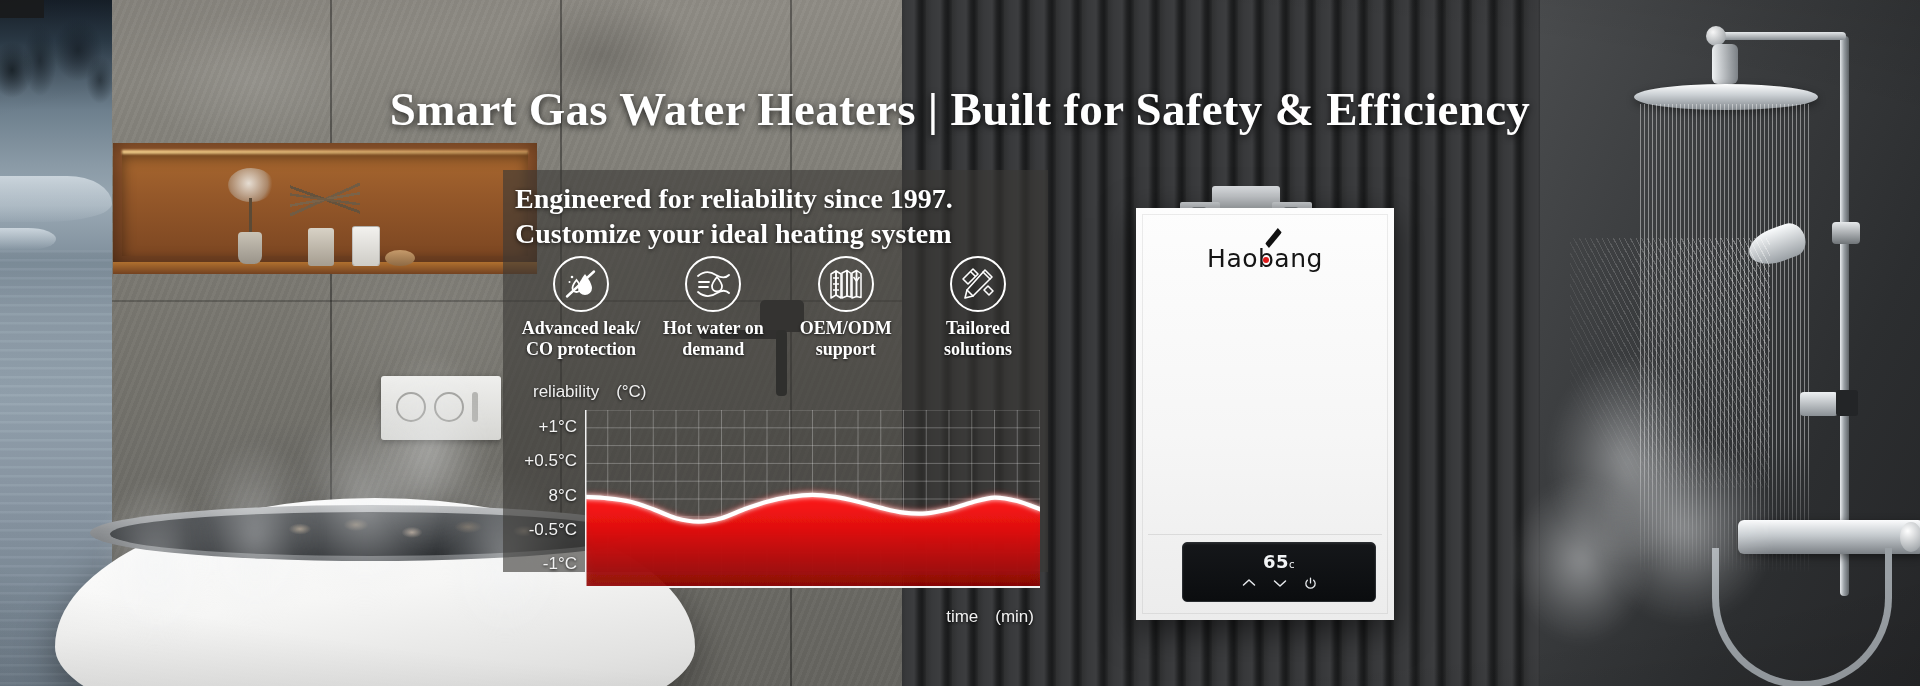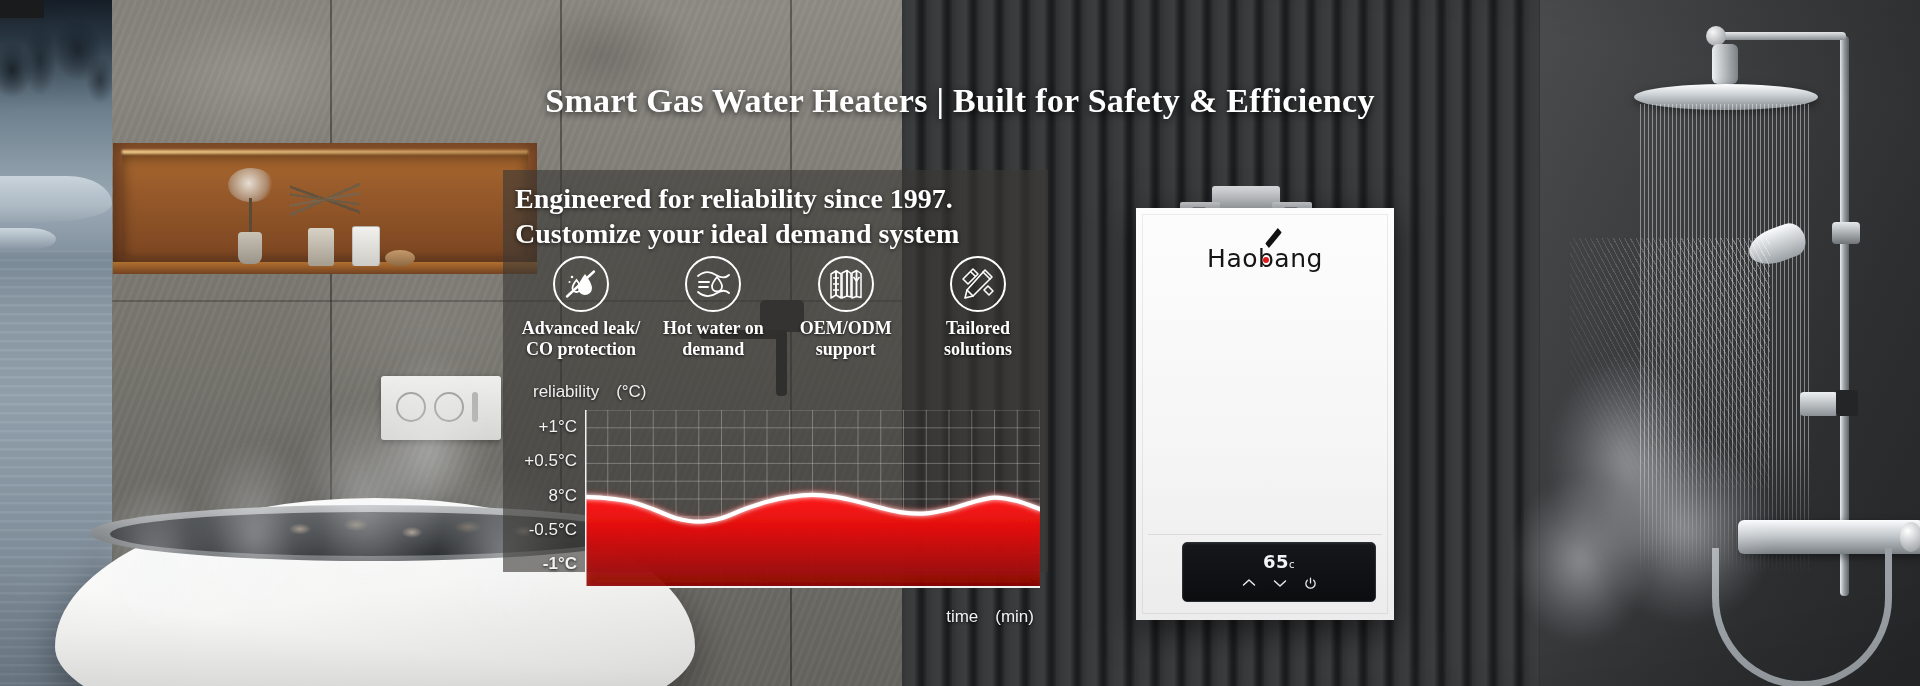--- a/index.html
+++ b/index.html
@@ -295,21 +295,21 @@
     position: absolute; left: 0; right: 0; top: 34px;
     display: flex; justify-content: center; gap: 17px;
   }
   .heater-btns svg { display: block; }
 
   
   .headline {
     position: absolute; left: 0; right: 0; top: 82px;
     text-align: center;
     font-family: "Liberation Serif", "DejaVu Serif", serif;
-    font-weight: 700; font-size: 34px; color: #ffffff;
+    font-weight: 700; font-size: 47px; color: #ffffff;
     letter-spacing: .3px;
     text-shadow: 0 2px 7px rgba(0,0,0,.75);
     white-space: nowrap;
   }
 
   
   .panel {
     position: absolute; left: 503px; top: 170px; width: 545px; height: 402px;
     background: rgba(58,56,54,.62);
   }
@@ -489,21 +489,21 @@
         </span>
       </div>
     </div>
   </div>
 
   <div class="headline">Smart Gas Water Heaters | Built for Safety &amp; Efficiency</div>
 
   <div class="panel">
 
     <div class="panel-sub">Engineered for reliability since 1997.</div>
-    <div class="panel-sub" style="margin-top:2px">Customize your ideal demand system</div>
+    <div class="panel-sub" style="margin-top:2px">Customize your ideal heating system</div>
 
     <div class="features">
 
       <div class="feature">
         <div class="feature-icon">
           <svg width="36" height="36" viewBox="0 0 36 36" aria-hidden="true">
             <path d="M22 8 C22 8 29 17 29 22 A7 7 0 0 1 15 22 C15 17 22 8 22 8 Z" fill="#ffffff"></path>
             <path d="M13.5 14 C13.5 14 17.5 19 17.5 22 A4 4 0 0 1 9.5 22 C9.5 19 13.5 14 13.5 14 Z" fill="none" stroke="#ffffff" stroke-width="1.8"></path>
             <circle cx="9" cy="11" r="1.3" fill="#ffffff"></circle>
             <circle cx="6.5" cy="16" r="1" fill="#ffffff"></circle>
@@ -567,21 +567,21 @@
     </div>
 
     <div class="chart">
       <div class="chart-ylabel">reliability (°C)</div>
       <div class="chart-xlabel">time (min)</div>
       <div class="chart-ticks">
           <div class="chart-tick" style="top: 17.1154px;">+1°C</div>
           <div class="chart-tick" style="top: 51.3462px;">+0.5°C</div>
           <div class="chart-tick" style="top: 85.5769px;">8°C</div>
           <div class="chart-tick" style="top: 119.808px;">-0.5°C</div>
-          <div class="chart-tick" style="top: 154.038px; font-weight: bold;">-1°C</div>
+          <div class="chart-tick" style="top: 154.038px;">-1°C</div>
         </div>
       <div class="chart-plot">
         <svg class="chart-svg" id="chart-svg" viewBox="0 0 455 178" preserveAspectRatio="none">
           <defs>
             <linearGradient id="redfill" x1="0" y1="0" x2="0" y2="1">
               <stop offset="0%" stop-color="#ff1a18" stop-opacity="0.97"></stop>
               <stop offset="35%" stop-color="#e2100f" stop-opacity="0.92"></stop>
               <stop offset="100%" stop-color="#8a0706" stop-opacity="0.78"></stop>
             </linearGradient>
             <filter id="glow" x="-30%" y="-60%" width="160%" height="240%">

